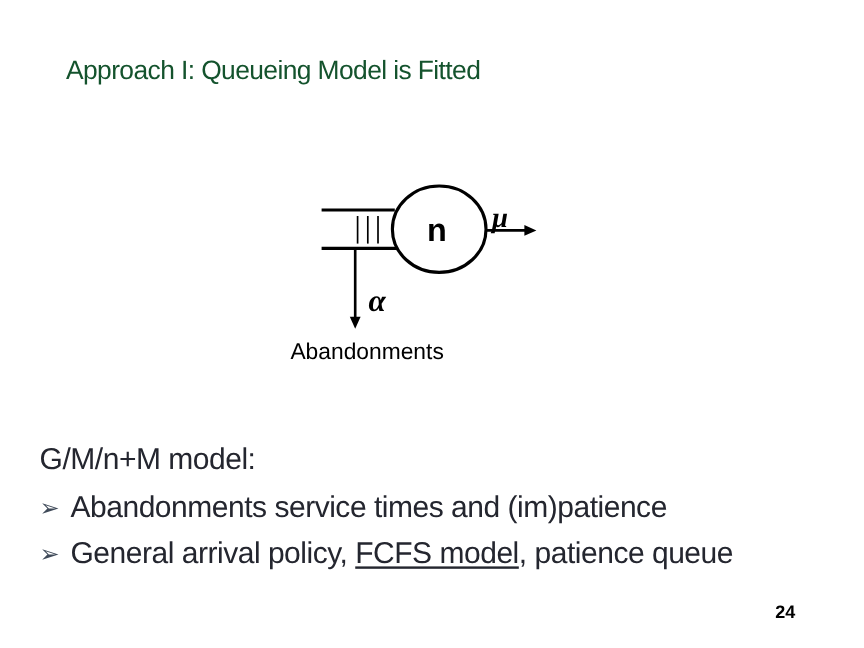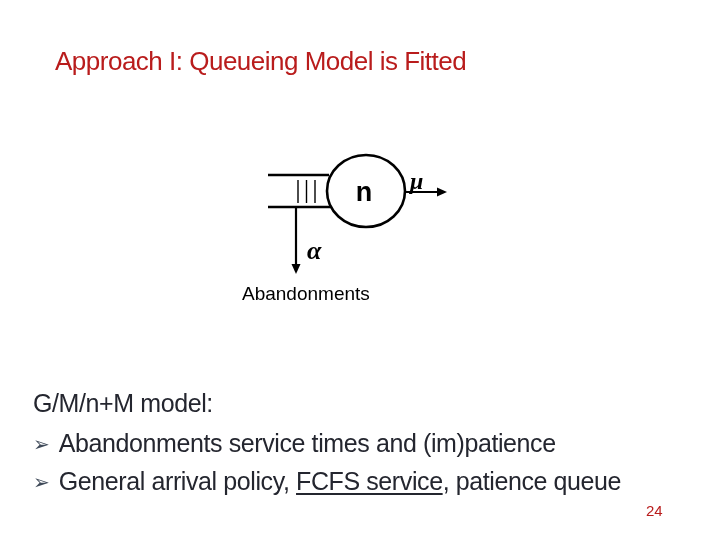--- a/index.html
+++ b/index.html
@@ -12,25 +12,25 @@
     background: #ffffff;
     overflow: hidden;
     font-family: "Liberation Sans", sans-serif;
   }
 
   .title {
     position: absolute;
     left: 55px;
     top: 46px;
     margin: 0;
-    font-size: 26px;
+    font-size: 22px;
     font-weight: 400;
     letter-spacing: -0.5px;
     line-height: 1.2;
-    color: #b91c1c;
+    color: #14532d;
     white-space: nowrap;
   }
 
   .diagram {
     position: absolute;
     left: 240px;
     top: 140px;
   }
   .ink   { stroke: #000000; stroke-width: 2.6; fill: none; }
   .thin  { stroke: #000000; stroke-width: 2.2; fill: none; }
@@ -61,21 +61,20 @@
     white-space: nowrap;
   }
 
   .model-heading, .bullet-row {
     position: absolute;
     left: 33px;
     font-size: 25px;
     letter-spacing: -0.4px;
     color: #24262F;
     white-space: nowrap;
-    margin-top: 20px;
   }
   .model-heading { top: 369px; }
   .bullet-row { display: flex; align-items: baseline; }
   .bullet-row.row-0 { top: 409px; }
   .bullet-row.row-1 { top: 447px; }
 
   .bullet-glyph {
     color: #3F4A59;
     font-size: 20px;
     margin-right: 9px;
@@ -88,22 +87,22 @@
     text-decoration: underline;
     text-underline-offset: 3px;
     text-decoration-thickness: 1.5px;
   }
 
   .page-number {
     position: absolute;
     left: 646px;
     top: 502px;
     font-size: 15px;
-    font-weight: normal;
-    color: #b91c1c;
+    font-weight: bold;
+    color: #000000;
   }
 </style>
 </head>
 <body>
 
 <div class="slide">
 
   <h1 class="title">Approach I: Queueing Model is Fitted</h1>
 
   <svg class="diagram" width="230" height="145" viewBox="0 0 230 145">
@@ -131,18 +130,18 @@
 
   <div class="model-heading">G/M/n+M model:</div>
 
   <div class="bullet-row row-0">
     <span class="bullet-glyph">➢</span>
     <span class="bullet-text"><span>Abandonments service times and (im)patience</span><span class="u"></span><span></span></span>
   </div>
 
   <div class="bullet-row row-1">
     <span class="bullet-glyph">➢</span>
-    <span class="bullet-text"><span>General arrival policy, </span><span class="u">FCFS service</span><span>, patience queue</span></span>
+    <span class="bullet-text"><span>General arrival policy, </span><span class="u">FCFS model</span><span>, patience queue</span></span>
   </div>
 
   <div class="page-number">24</div>
 
 </div>
 
 </body></html>

